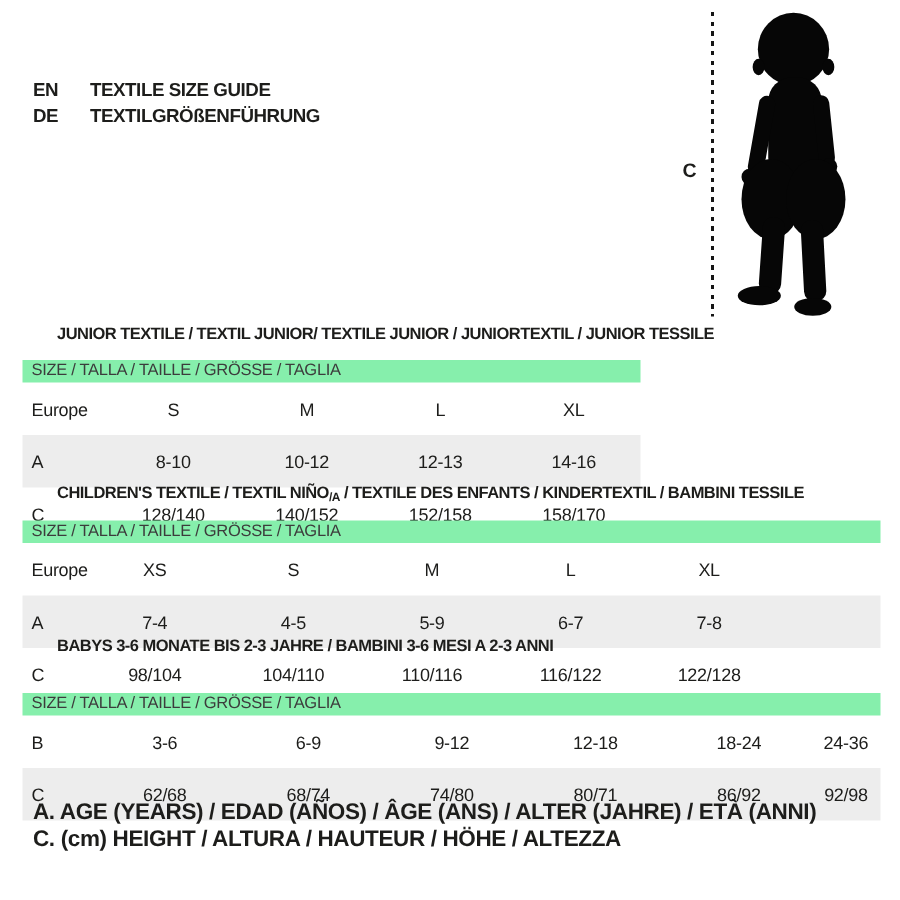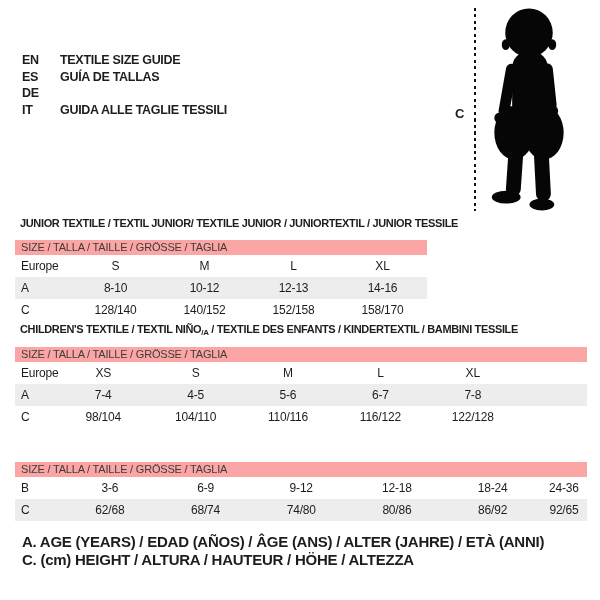--- a/index.html
+++ b/index.html
@@ -16,57 +16,50 @@
   .lang-code,.lang-title{font-size:12.5px;font-weight:700;letter-spacing:-0.3px;white-space:nowrap;margin-top:40px;}
 
   
   .dash-line{left:474px;top:8px;width:2px;height:203px;
     background:repeating-linear-gradient(to bottom,#151515 0 3px,transparent 3px 6.5px);}
   .height-label{left:455px;top:106px;font-size:13px;font-weight:700;}
   .baby-svg{left:478px;top:8px;}
 
   
   .tbl{left:15px;font-size:12px;letter-spacing:-0.2px;}
-  .size-bar{height:15px;background:#fca5a5;color:#3c3c3c;font-size:11px;line-height:15px;
+  .size-bar{height:15px;background:#86efac;color:#3c3c3c;font-size:11px;line-height:15px;
     padding-left:6px;letter-spacing:-0.2px;white-space:nowrap;}
-  .trow{display:grid;height:22px;align-items:center;}
+  .trow{display:grid;height:35px;align-items:center;}
   .trow.stripe{background:#ededed;}
   .t1 .trow{grid-template-columns:56px repeat(4,89px);width:412px;}
   .t2 .trow{grid-template-columns:42px repeat(5,92.4px) 1fr;width:572px;}
   .t3 .trow{grid-template-columns:47px repeat(5,95.7px) 47px;width:572px;}
   .t1 .size-bar{width:406px;}
   .t2 .size-bar,.t3 .size-bar{width:566px;}
   .cell{text-align:center;white-space:nowrap;}
   .cell.lbl{text-align:left;padding-left:6px;}
 
-  .tbl-title{left:20px;font-size:11px;font-weight:700;letter-spacing:-0.35px;white-space:nowrap;line-height:16px;}
+  .tbl-title{left:38px;font-size:11px;font-weight:700;letter-spacing:-0.35px;white-space:nowrap;line-height:16px;}
   .tbl-title .subscript{font-size:8px;vertical-align:-2px;}
 
   
   .legend{left:22px;top:533px;}
   .legend-line{font-size:15px;font-weight:700;letter-spacing:-0.25px;line-height:17.5px;white-space:nowrap;}
 </style>
 </head>
 <body>
 
 <div class="abs lang-header">
   <div class="lang-row">
     <span class="lang-code">EN</span>
     <span class="lang-title">TEXTILE SIZE GUIDE</span>
   </div>
   <div class="lang-row">
-    <span class="lang-code">ES</span>
-    <span class="lang-title">GUÍA DE TALLAS</span>
-  </div>
-  <div class="lang-row">
     <span class="lang-code">DE</span>
-  </div>
-  <div class="lang-row">
-    <span class="lang-code">IT</span>
-    <span class="lang-title">GUIDA ALLE TAGLIE TESSILI</span>
+    <span class="lang-title">TEXTILGRÖßENFÜHRUNG</span>
   </div>
 </div>
 
 <div class="abs dash-line"></div>
 <div class="abs height-label">C</div>
 <svg class="abs baby-svg" width="100" height="203" viewBox="0 0 100 205" xmlns="http://www.w3.org/2000/svg">
   <g fill="#060606">
     <ellipse cx="51" cy="25" rx="24" ry="24.5"></ellipse>
     <ellipse cx="27.5" cy="37" rx="4" ry="5.5"></ellipse>
     <ellipse cx="74.5" cy="37" rx="4" ry="5.5"></ellipse>
@@ -120,54 +113,55 @@
     <span class="cell">XS</span>
     <span class="cell">S</span>
     <span class="cell">M</span>
     <span class="cell">L</span>
     <span class="cell">XL</span>
   </div>
   <div class="trow stripe">
     <span class="cell lbl">A</span>
     <span class="cell">7-4</span>
     <span class="cell">4-5</span>
-    <span class="cell">5-6</span>
+    <span class="cell">5-9</span>
     <span class="cell">6-7</span>
     <span class="cell">7-8</span>
   </div>
   <div class="trow">
     <span class="cell lbl">C</span>
     <span class="cell">98/104</span>
     <span class="cell">104/110</span>
     <span class="cell">110/116</span>
     <span class="cell">116/122</span>
     <span class="cell">122/128</span>
   </div>
 </div>
 
 <div class="abs tbl-title" style="top:423px">
+  <div>BABYS 3-6 MONATE BIS 2-3 JAHRE / BAMBINI 3-6 MESI A 2-3 ANNI</div>
 </div>
 <div class="abs tbl t3" style="top:462px">
   <div class="size-bar">SIZE / TALLA / TAILLE / GRÖSSE / TAGLIA</div>
   <div class="trow">
     <span class="cell lbl">B</span>
     <span class="cell">3-6</span>
     <span class="cell">6-9</span>
     <span class="cell">9-12</span>
     <span class="cell">12-18</span>
     <span class="cell">18-24</span>
     <span class="cell">24-36</span>
   </div>
   <div class="trow stripe">
     <span class="cell lbl">C</span>
     <span class="cell">62/68</span>
     <span class="cell">68/74</span>
     <span class="cell">74/80</span>
-    <span class="cell">80/86</span>
+    <span class="cell">80/71</span>
     <span class="cell">86/92</span>
-    <span class="cell">92/65</span>
+    <span class="cell">92/98</span>
   </div>
 </div>
 
 <div class="abs legend">
   <div class="legend-line">A. AGE (YEARS) / EDAD (AÑOS) / ÂGE (ANS) / ALTER (JAHRE) / ETÀ (ANNI)</div>
   <div class="legend-line">C. (cm) HEIGHT / ALTURA / HAUTEUR / HÖHE / ALTEZZA</div>
 </div>
 
 </body></html>

